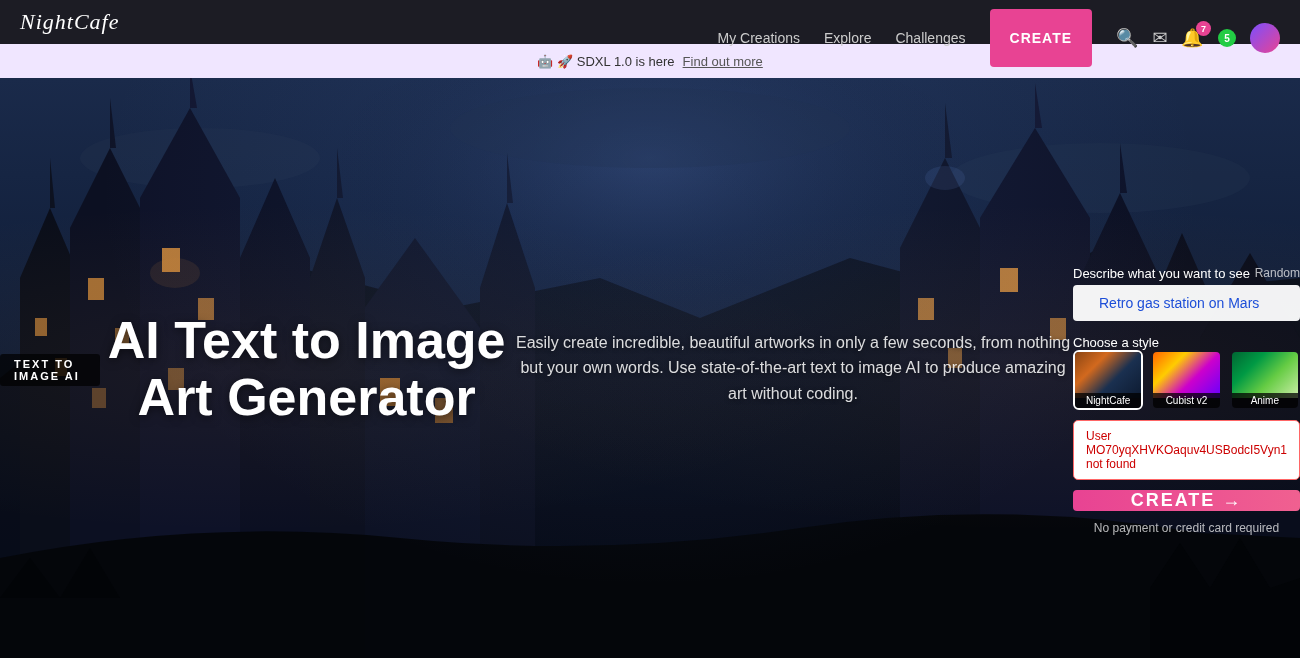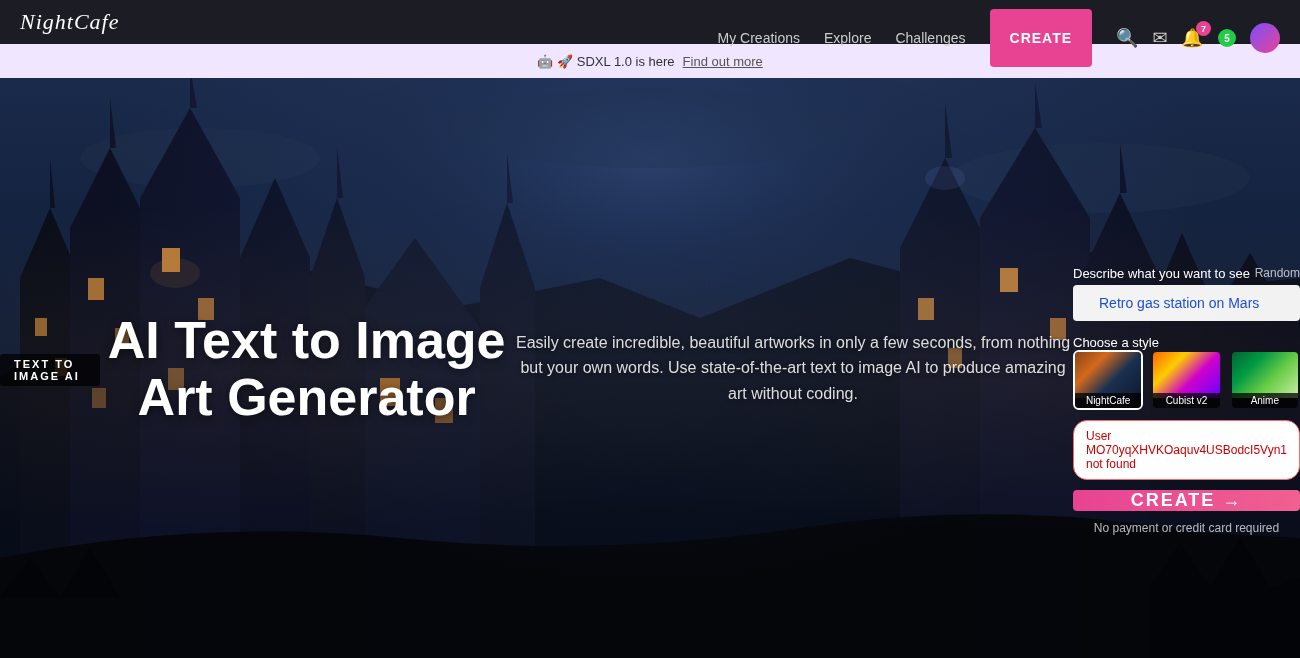--- a/index.html
+++ b/index.html
@@ -256,21 +256,21 @@
       width: 100%; height: 46px;
     }
     .style-anime {
       background: linear-gradient(135deg, #006633 0%, #009944 30%, #66cc44 60%, #cceeaa 100%);
       width: 100%; height: 46px;
     }
 
     .error-box {
       background: #fff;
       border: 1px solid #ff6666;
-      border-radius: 14px;
+      border-radius: 5px;
       padding: 8px 12px;
       font-size: 12px;
       color: #cc0000;
     }
 
     .create-btn {
       width: 100%;
       background: linear-gradient(90deg, #e84393, #f06090);
       color: #fff;
       border: none;

